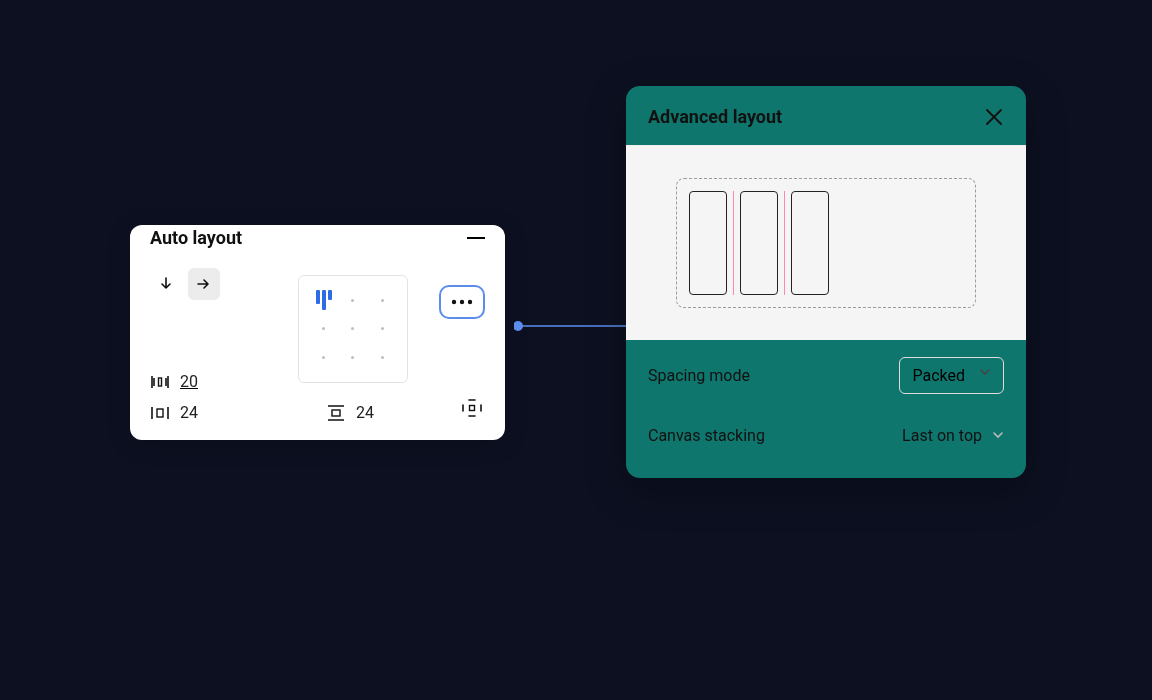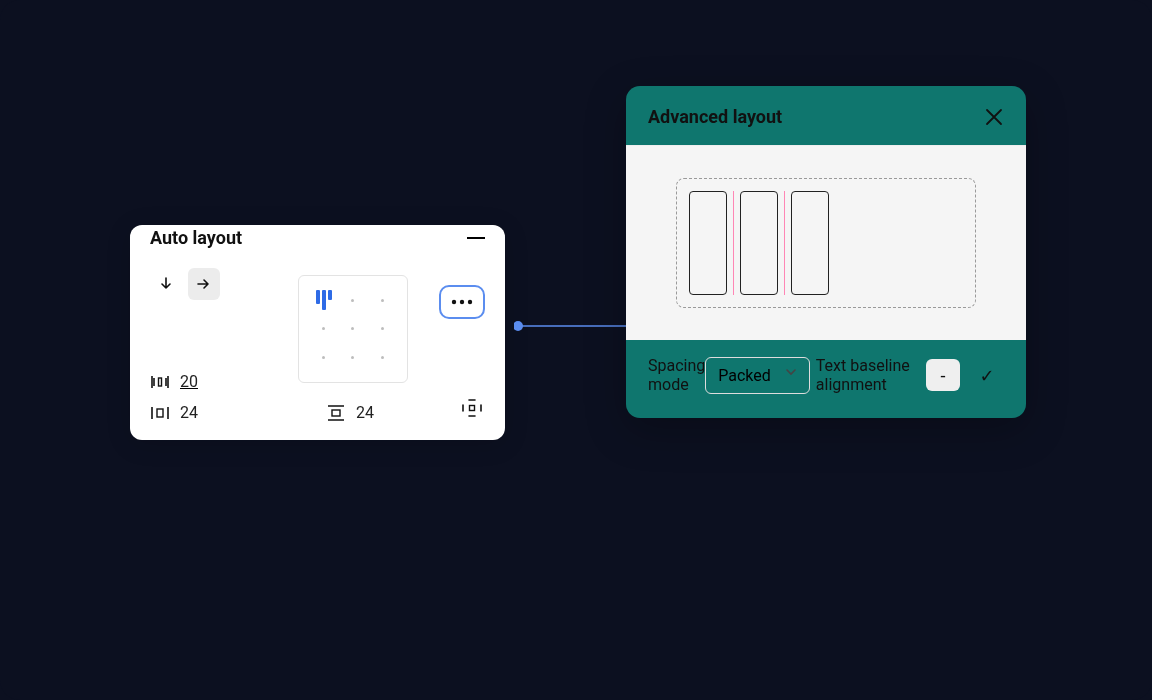--- a/index.html
+++ b/index.html
@@ -149,21 +149,21 @@
       border: 1.5px solid #222;
       border-radius: 4px;
       margin-right: 0;
     }
     .sep {
       width: 1px;
       background: #ff86b5;
       margin: 0 6px;
     }
 
-    .options { padding: 14px 22px 22px; display: flex; flex-direction: row; gap: 6px; }
+    .options { padding: 14px 22px 22px; display: flex; flex-direction: column; gap: 18px; }
     .opt-row {
       display: flex; align-items: center; justify-content: space-between;
       height: 42px;
     }
     .opt-label { font-size: 16px; color: #111; }
     .opt-val { font-size: 16px; color: #111; display: flex; align-items: center; gap: 10px; }
     .select {
       border: 1px solid #ddd; border-radius: 6px; padding: 8px 12px;
       display: flex; align-items: flex-start; gap: 14px;
       cursor: pointer;
@@ -311,28 +311,26 @@
         <div class="opt-label">Spacing mode</div>
         <div class="select">
           <span>Packed</span>
           <svg class="chev" width="12" height="12" viewBox="0 0 12 12">
             <path d="M2 4 l4 4 l4 -4" stroke="#444" stroke-width="1.6" fill="none" stroke-linecap="round"></path>
           </svg>
         </div>
       </div>
 
 
-
       <div class="opt-row">
-        <div class="opt-label">Text baseline alignment</div>
-        <div class="baseline-toggle">
-          <div class="bt-btn active">
-            <span>-</span>
-          </div>
-          <div class="bt-btn">
-            <span>✓</span>
-          </div>
-        </div>
-      </div>
+        <div class="opt-label">Canvas stacking</div>
+        <div class="opt-val">
+          <span>Last on top</span>
+          <svg class="chev" width="12" height="12" viewBox="0 0 12 12">
+            <path d="M2 4 l4 4 l4 -4" stroke="#bbb" stroke-width="1.6" fill="none" stroke-linecap="round"></path>
+          </svg>
+        </div>
+      </div>
+
     </div>
   </div>
 
 </div>
 
 </body></html>

